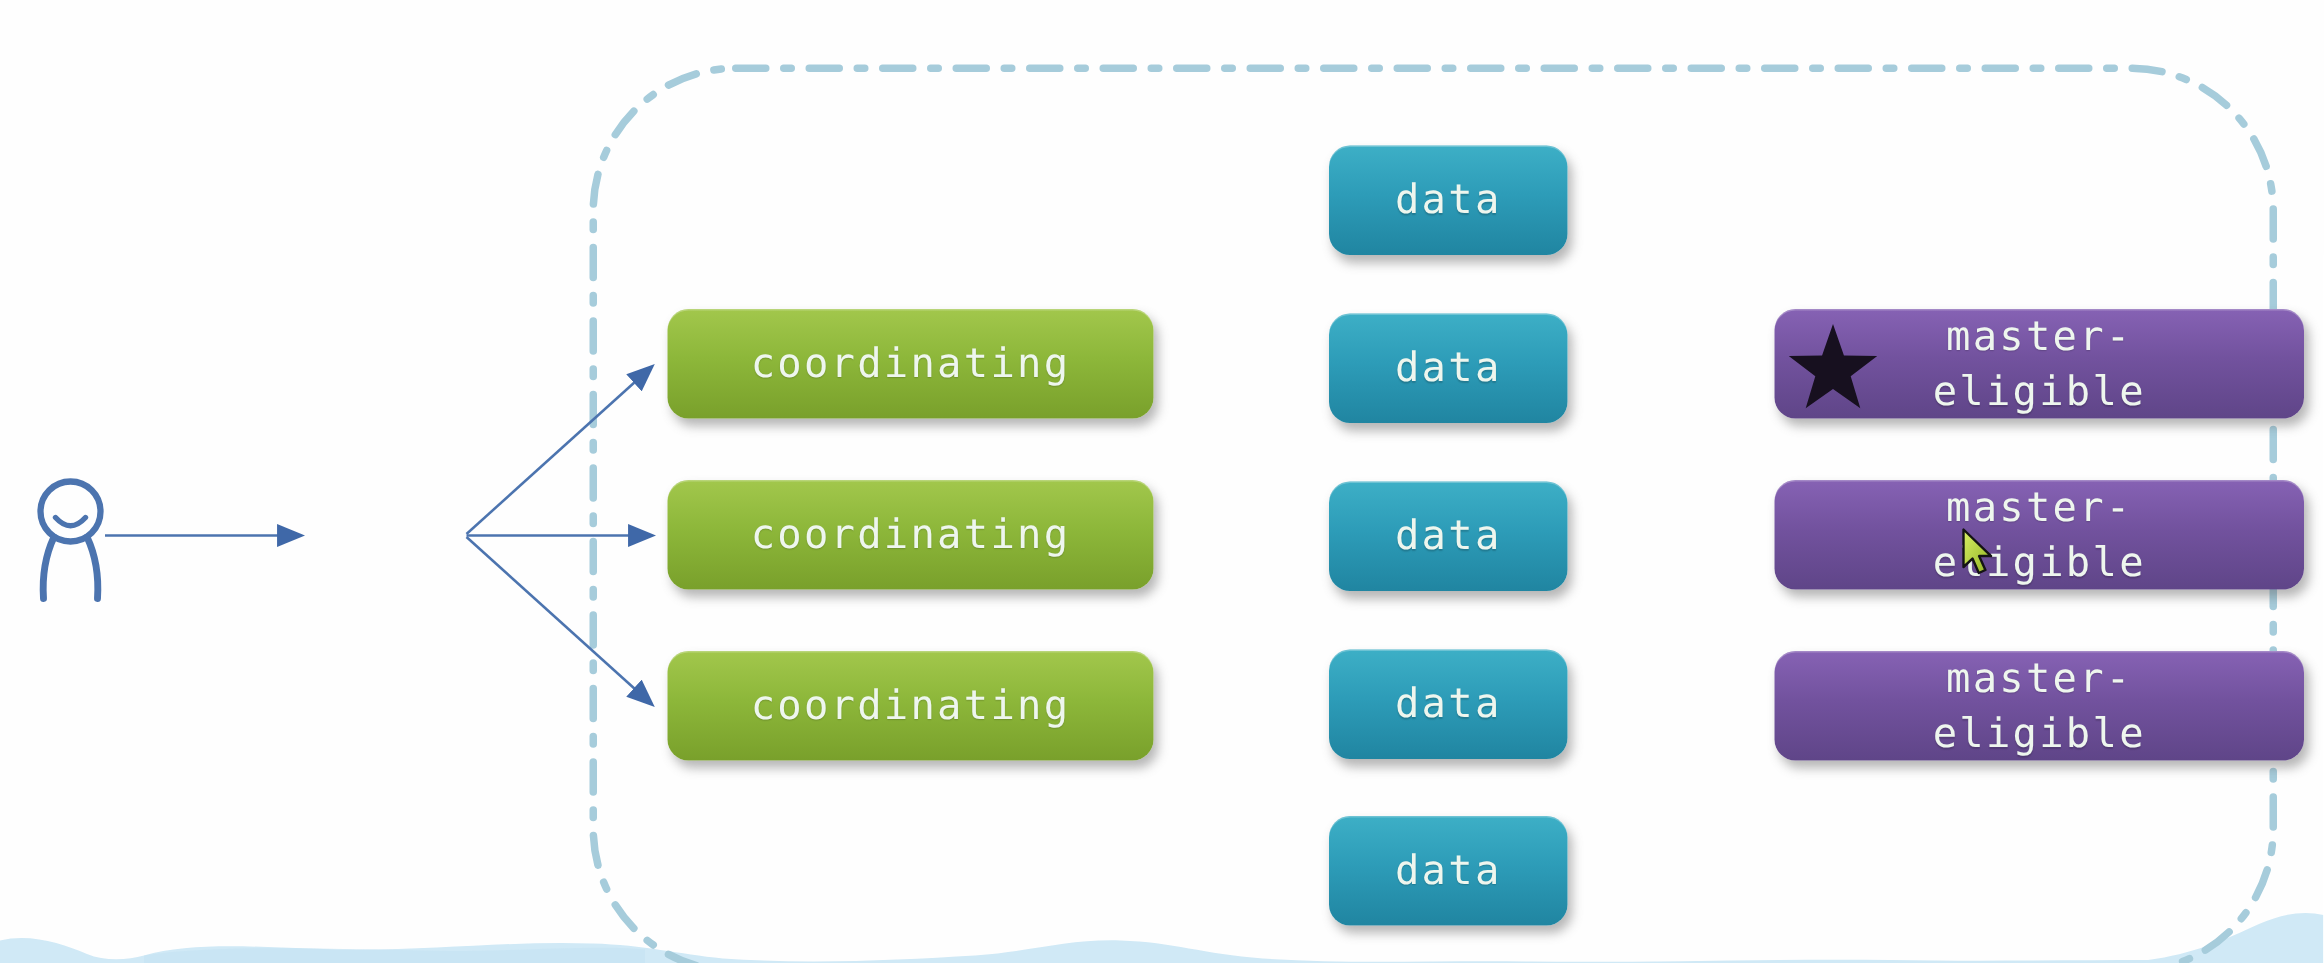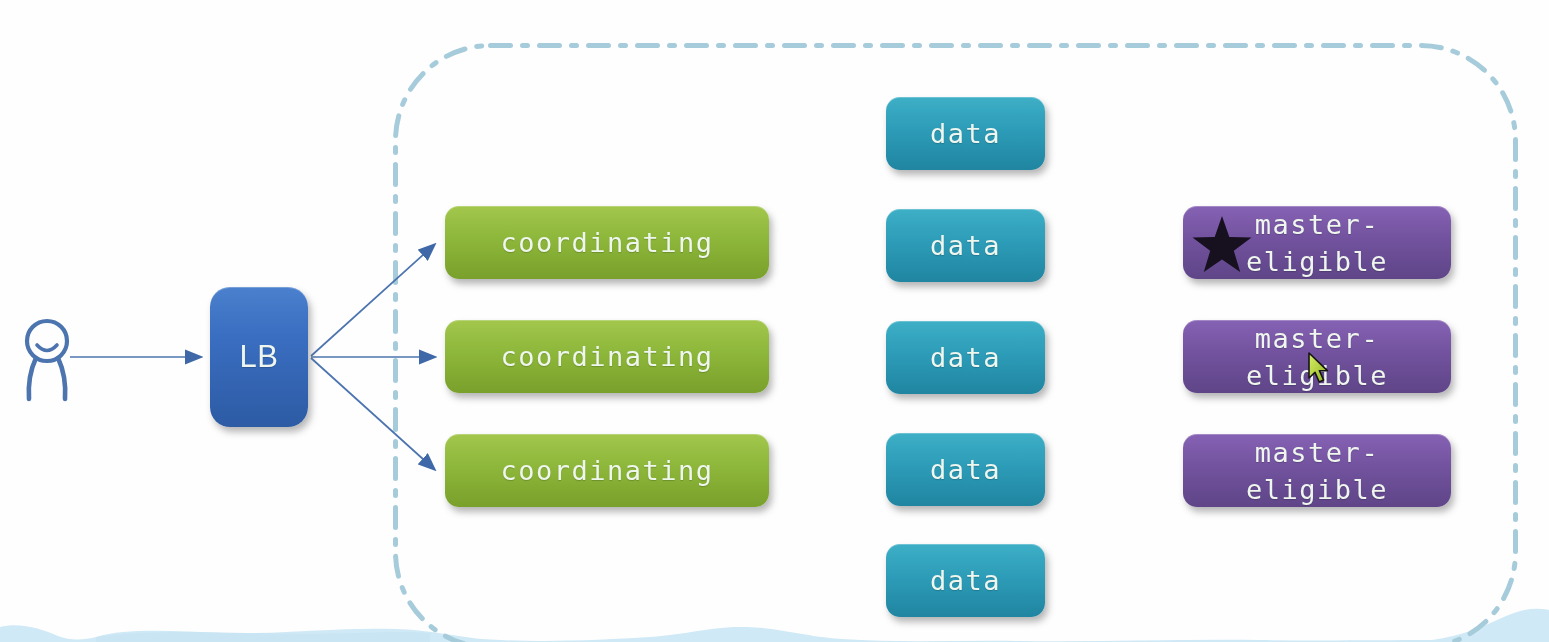--- a/index.html
+++ b/index.html
@@ -46,21 +46,21 @@
     left: 886px; width: 159px; height: 73px;
     background: linear-gradient(180deg, #3dafc6 0%, #2d9cb8 45%, #2085a1 100%);
     text-align: right;
   }
   .data-1 { top: 97px; }
   .data-2 { top: 209px; }
   .data-3 { top: 321px; }
   .data-4 { top: 433px; }
   .data-5 { top: 544px; }
   .node--master {
-    left: 1183px; width: 268px; height: 73px;
+    left: 1183px; width: 353px; height: 73px;
     flex-direction: column;
     line-height: 37px;
     background: linear-gradient(180deg, #8662b4 0%, #72529e 45%, #5f4588 100%);
   }
   .master-1 { top: 206px; }
   .master-2 { top: 320px; }
   .master-3 { top: 434px; }
   .star-svg {
     position: absolute;
     left: 4px; top: 4px;
@@ -111,23 +111,20 @@
     </g>
 
     <g stroke="#4c74af" stroke-width="1.7" fill="none">
       <line x1="70" y1="357" x2="200" y2="357" marker-end="url(#arrowhead)"></line>
       <line x1="311" y1="356" x2="434" y2="245" marker-end="url(#arrowhead)"></line>
       <line x1="311" y1="357" x2="434" y2="357" marker-end="url(#arrowhead)"></line>
       <line x1="311" y1="358" x2="434" y2="469" marker-end="url(#arrowhead)"></line>
     </g>
   </svg>
 
-  <div class="node node--lb">
-    <span>LB</span>
-  </div>
 
   <div class="node node--coord coord-1">
     <span>coordinating</span>
   </div>
   <div class="node node--coord coord-2">
     <span>coordinating</span>
   </div>
   <div class="node node--coord coord-3">
     <span>coordinating</span>
   </div>

